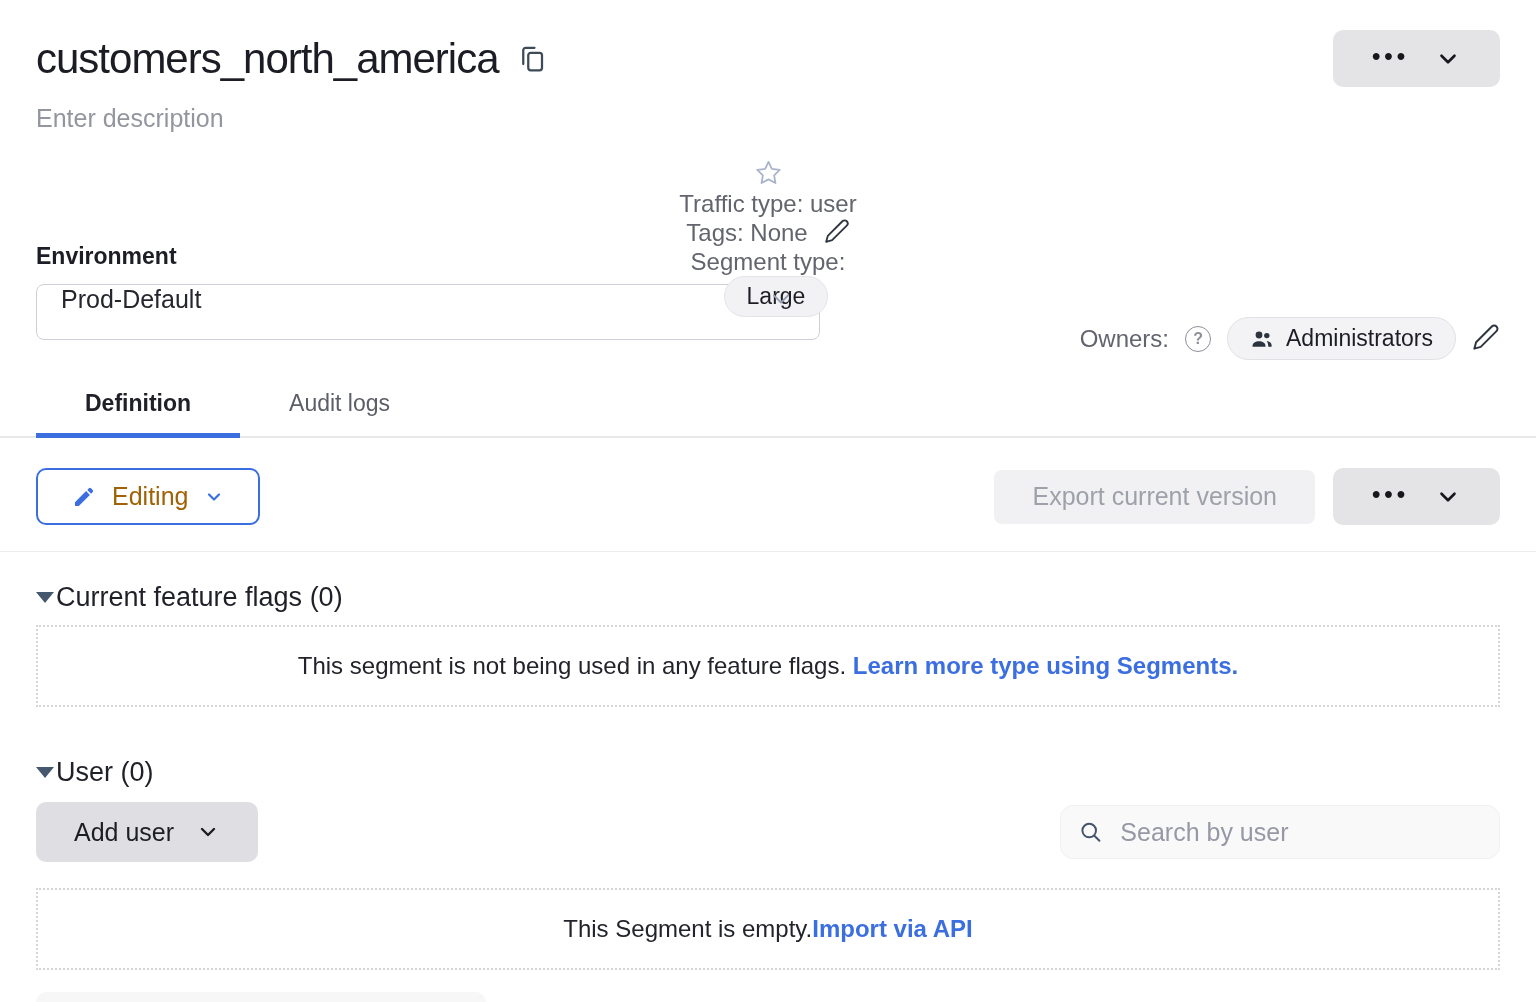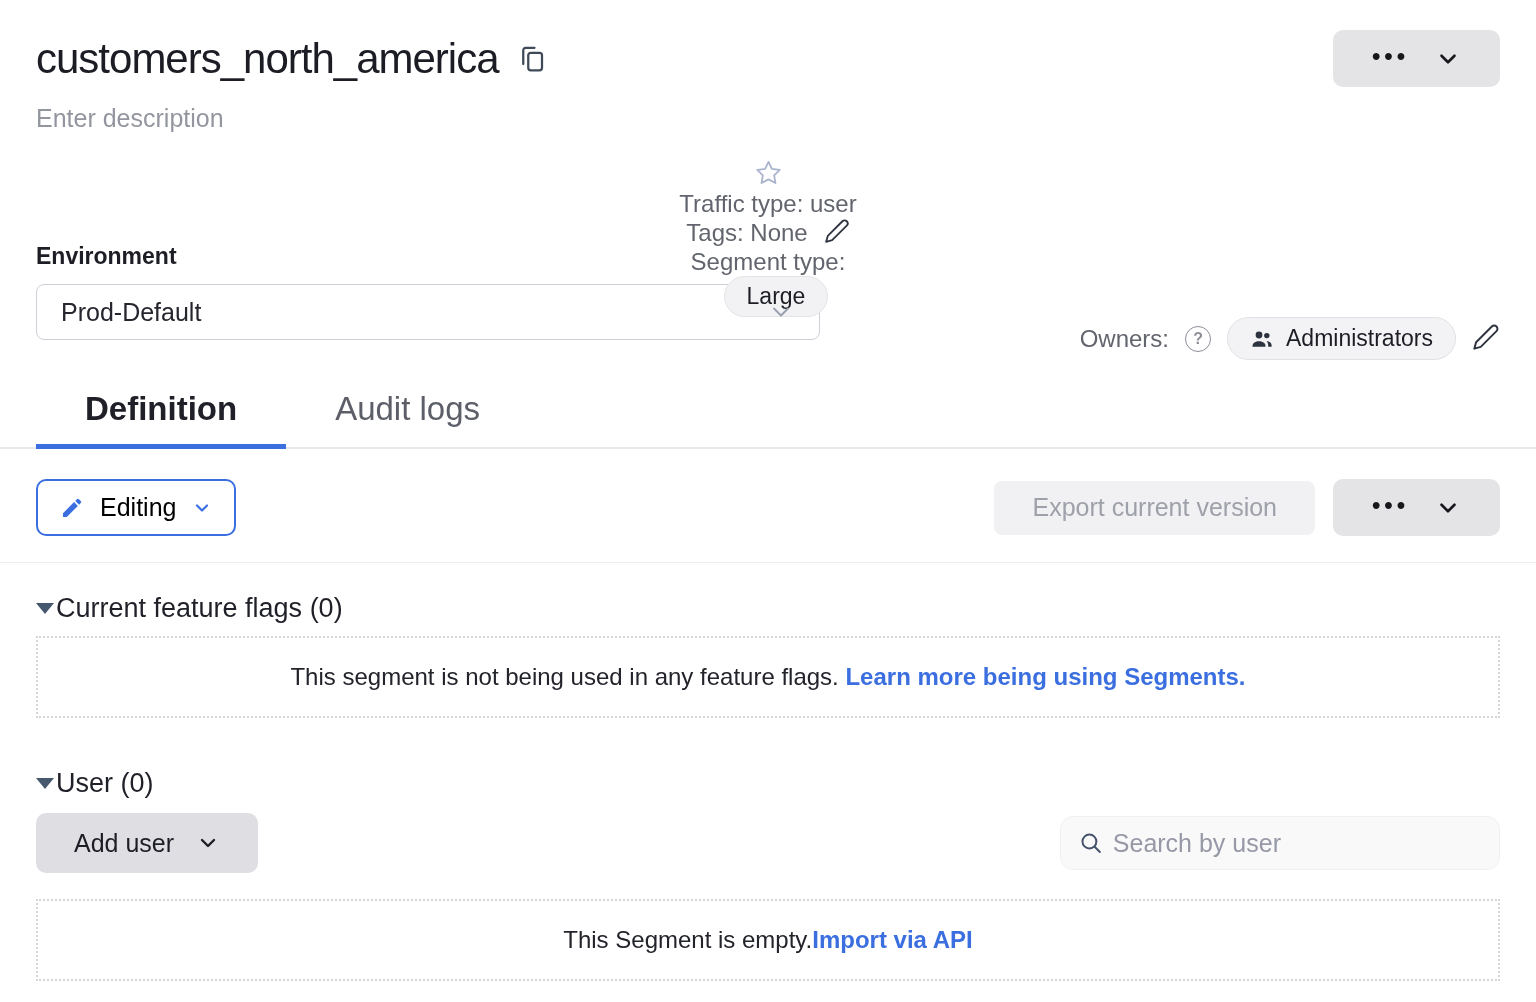--- a/index.html
+++ b/index.html
@@ -27,33 +27,33 @@
     padding:6px 22px; font-size:23px; color:#1d1e25; }
   .meta-right { margin-left:auto; display:flex; align-items:center; gap:16px; }
   .help-circle { width:26px; height:26px; border:1.6px solid #8d8f99; border-radius:50%;
     font-size:16px; color:#8d8f99; display:flex; align-items:center; justify-content:center; font-weight:600; }
   .owners-pill { display:flex; align-items:center; gap:12px; background:#f3f3f5; border:1px solid #e1e1e5;
     border-radius:22px; padding:7px 22px; font-size:23px; color:#1d1e25; }
 
   
   .env-label { margin-top:40px; font-size:23px; font-weight:700; color:#1d1e25; }
   .select-box { margin-top:14px; width:784px; height:56px; border:1px solid #ced0d8; border-radius:8px;
-    display:flex; align-items:center; justify-content:space-between; padding:0 24px; cursor:pointer; background:#fff; }
+    display:flex; justify-content:space-between; padding:0 24px; cursor:pointer; background:#fff; }
   .select-value { font-size:25px; color:#25262e; }
 
   
   .tabs { margin:36px -36px 0; padding:0 36px; border-bottom:2px solid #e9e9eb; display:flex; }
-  .tab { padding:14px 49px 16px; font-size:33px; color:#5c5e68; cursor:pointer;
+  .tab { padding:14px 49px 16px; font-size:23px; color:#5c5e68; cursor:pointer;
     border-bottom:5px solid transparent; margin-bottom:-2px; }
   .tab.active { color:#202128; font-weight:700; border-bottom-color:#3b6fe0; }
 
   
   .toolbar { margin-top:30px; display:flex; justify-content:space-between; align-items:center; }
-  .editing-btn { height:57px; padding:0 22px; background:#fff; border:2px solid #3b6fe0; border-radius:10px;
-    gap:16px; color:#000000; font-size:25px; }
+  .editing-btn { height:57px; padding:0 34px; background:#fff; border:2px solid #3b6fe0; border-radius:10px;
+    gap:16px; color:#a16207; font-size:25px; }
   .toolbar-right { display:flex; align-items:center; gap:18px; }
   .export-btn { height:54px; padding:0 38px; background:#f1f1f3; border-radius:8px;
     color:#9fa1aa; font-size:25px; font-weight:500; cursor:default; }
   .hdivider { margin:26px -36px 0; height:1px; background:#ececee; }
 
   
   .section-header { display:flex; align-items:center; gap:2px; cursor:pointer; }
   .section-header.flags { margin-top:30px; }
   .section-header.users { margin-top:50px; }
   .tri-down { width:0; height:0; border-left:9px solid transparent; border-right:9px solid transparent;
@@ -61,21 +61,21 @@
   .section-title { font-size:27px; color:#1f2028; }
   .dotted-box { margin-top:12px; border:2px dotted #d6d6d9; height:82px;
     display:flex; align-items:center; justify-content:center; font-size:24px; color:#23242b; }
   .link { color:#3b6fe0; font-weight:700; cursor:pointer; text-decoration:none; }
 
   
   .user-controls { margin-top:14px; display:flex; justify-content:space-between; align-items:center; }
   .add-user-btn { height:60px; width:222px; background:#dfdfe3; border-radius:10px; gap:22px;
     font-size:25px; color:#1d1e25; }
   .search-box { width:440px; height:54px; background:#f9f9fa; border:1px solid #f1f1f3; border-radius:13px;
-    display:flex; align-items:center; padding:0 18px; gap:10px; }
+    display:flex; align-items:center; padding:0 18px; gap:18px; }
   .search-box input { border:none; outline:none; background:transparent; font-size:25px; width:100%;
     font-family:inherit; color:#25262e; }
   .search-box input::placeholder { color:#9698a6; }
 
   .bottom-cutoff { margin-top:22px; width:450px; height:12px; background:#f7f7f8; border-radius:10px 10px 0 0; }
 
   .chev { flex:none; }
 </style>
 </head>
 <body>
@@ -179,21 +179,21 @@
 
   <div class="hdivider"></div>
 
   <div class="section-header flags">
     <span class="tri-down"></span>
     <span class="section-title">Current feature flags (0)</span>
   </div>
   <div class="dotted-box">
     <span>This segment is not being used in any feature flags. </span>
     <span>&nbsp;</span>
-    <a class="link">Learn more being using Segments.</a>
+    <a class="link">Learn more type using Segments.</a>
   </div>
 
   <div class="section-header users">
     <span class="tri-down"></span>
     <span class="section-title">User (0)</span>
   </div>
 
   <div class="user-controls">
     <button class="btn add-user-btn">
       <span>Add user</span>

